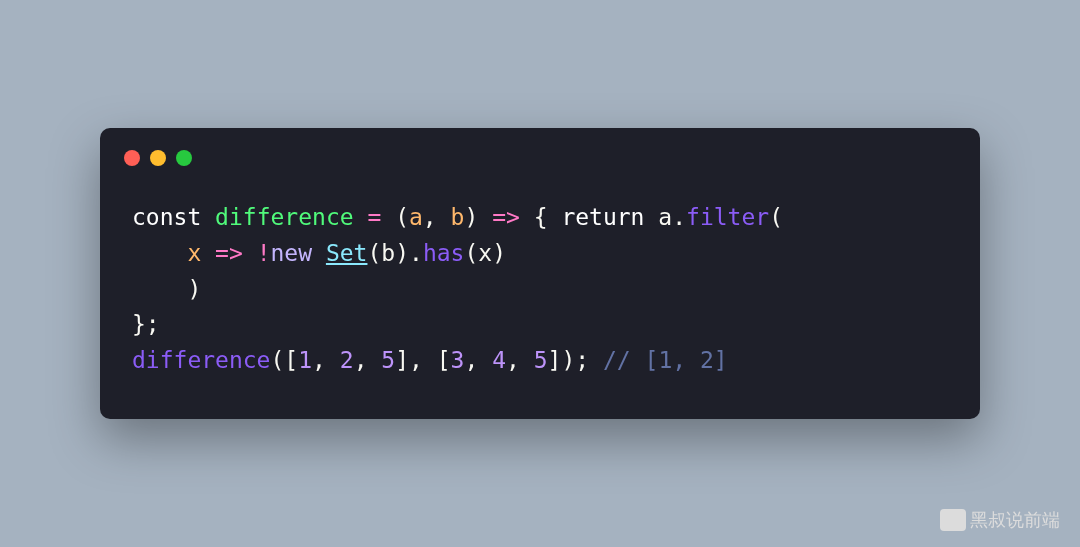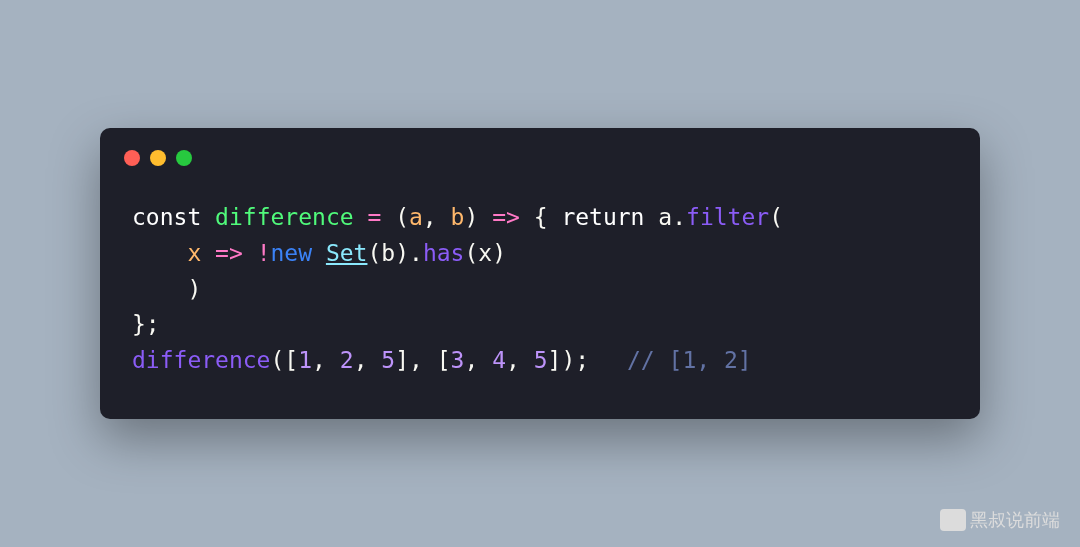--- a/index.html
+++ b/index.html
@@ -43,23 +43,23 @@
       line-height: 1.55;
       color: #f8f8f2;
       white-space: pre;
     }
     .kw { color: #ffffff; }
     .fn { color: #50fa7b; }
     .op { color: #ff79c6; }
     .param { color: #ffb86c; }
     .punct { color: #f8f8f2; }
     .num { color: #bd93f9; }
-    .new { color: #3b82f6; }
+    .new { color: #c4b5fd; }
     .cls { color: #8be9fd; text-decoration: underline; }
-    .comment { color: #6272a4; margin-left: 24px; }
+    .comment { color: #6272a4; }
     .call { color: #8b5cf6; }
     .watermark {
       position: absolute;
       bottom: 15px;
       right: 20px;
       display: flex;
       align-items: center;
       gap: 4px;
       color: #dcdcdc;
       font-family: sans-serif;

